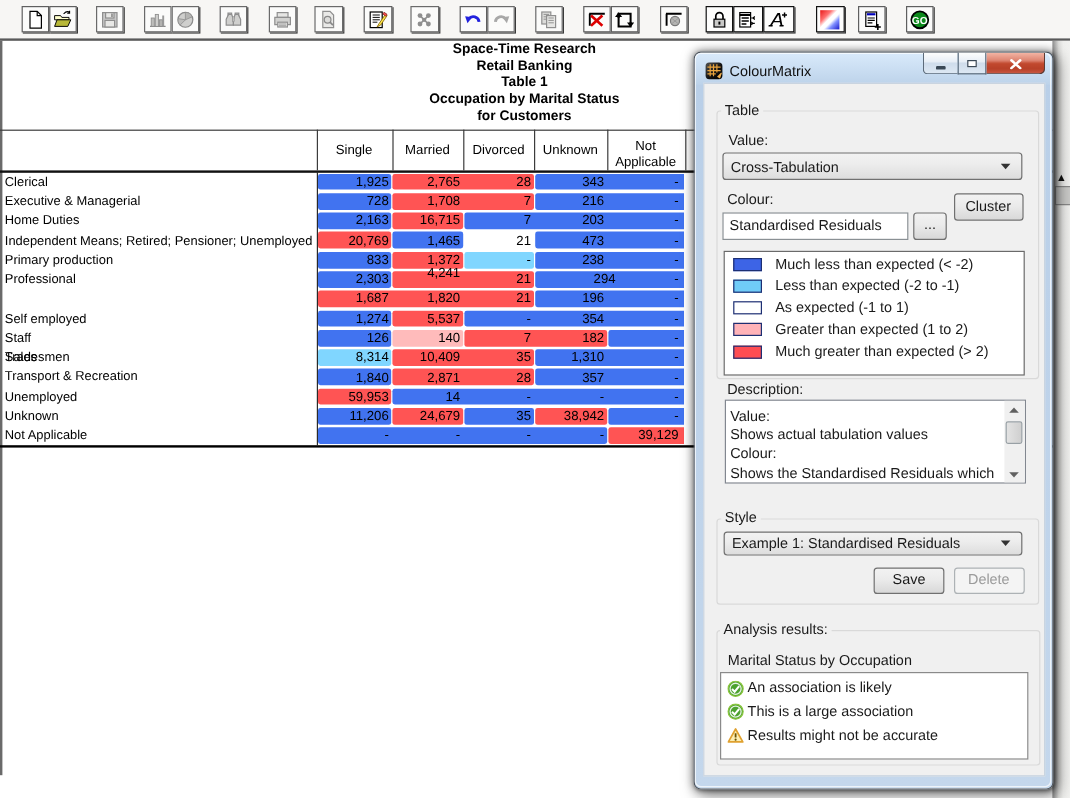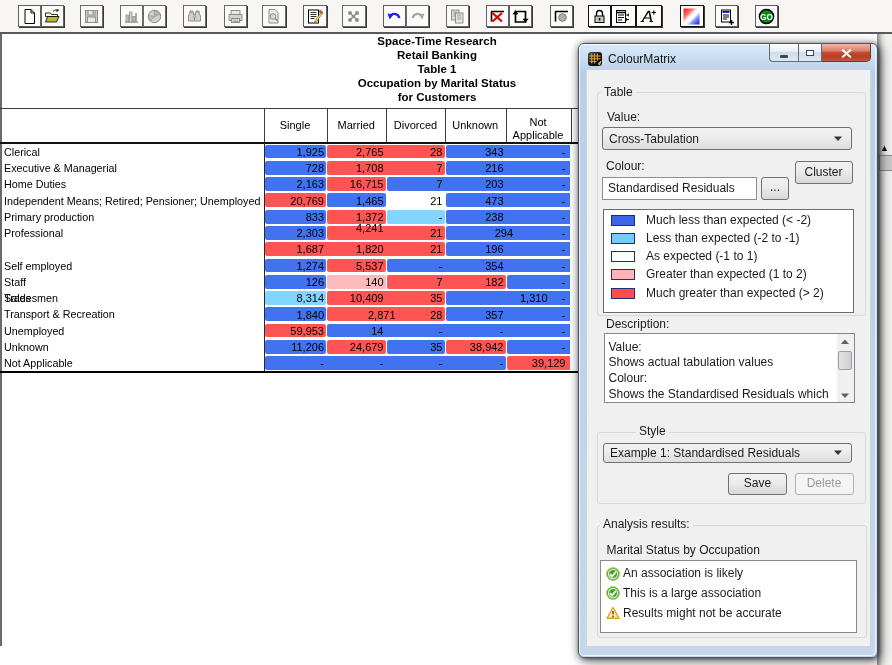--- a/index.html
+++ b/index.html
@@ -300,28 +300,28 @@
 <div class="ct" style="left:386.5px;top:276.0px;width:56.0px;">7</div>
 <div class="ct" style="left:445.5px;top:276.0px;width:58.0px;">182</div>
 <div class="ct" style="left:506.5px;top:276.0px;width:59.0px;">-</div>
 <div class="rl" style="top:292.1px;">Tradesmen</div>
 <div class="cell" style="left:265px;top:291.0px;width:61.0px;height:13.9px;background:#80d6ff;border-radius:2px;"></div>
 <div class="cell" style="left:327px;top:291.0px;width:117.5px;height:13.9px;background:#ff5454;border-radius:2px;"></div>
 <div class="cell" style="left:445.5px;top:291.0px;width:124.5px;height:13.9px;background:#4173f0;border-radius:2px 0 0 2px;"></div>
 <div class="ct" style="left:265px;top:292.2px;width:59.0px;">8,314</div>
 <div class="ct" style="left:327px;top:292.2px;width:56.5px;">10,409</div>
 <div class="ct" style="left:386.5px;top:292.2px;width:56.0px;">35</div>
-<div class="ct" style="left:445.5px;top:292.2px;width:58.0px;margin-left:44px;">1,310</div>
+<div class="ct" style="left:445.5px;top:292.2px;width:58.0px;">1,310</div>
 <div class="ct" style="left:506.5px;top:292.2px;width:59.0px;">-</div>
 <div class="rl" style="top:308.4px;">Transport &amp; Recreation</div>
 <div class="cell" style="left:265px;top:307.3px;width:61.0px;height:13.9px;background:#4173f0;border-radius:2px;"></div>
 <div class="cell" style="left:327px;top:307.3px;width:117.5px;height:13.9px;background:#ff5454;border-radius:2px;"></div>
 <div class="cell" style="left:445.5px;top:307.3px;width:124.5px;height:13.9px;background:#4173f0;border-radius:2px 0 0 2px;"></div>
 <div class="ct" style="left:265px;top:308.5px;width:59.0px;">1,840</div>
-<div class="ct" style="left:327px;top:308.5px;width:56.5px;margin-left:12px;">2,871</div>
+<div class="ct" style="left:327px;top:308.5px;width:56.5px;">2,871</div>
 <div class="ct" style="left:386.5px;top:308.5px;width:56.0px;">28</div>
 <div class="ct" style="left:445.5px;top:308.5px;width:58.0px;">357</div>
 <div class="ct" style="left:506.5px;top:308.5px;width:59.0px;">-</div>
 <div class="rl" style="top:324.7px;">Unemployed</div>
 <div class="cell" style="left:265px;top:323.6px;width:61.0px;height:13.9px;background:#ff5454;border-radius:2px;"></div>
 <div class="cell" style="left:327px;top:323.6px;width:243.0px;height:13.9px;background:#4173f0;border-radius:2px 0 0 2px;"></div>
 <div class="ct" style="left:265px;top:325px;width:59.0px;">59,953</div>
 <div class="ct" style="left:327px;top:324.8px;width:56.5px;">14</div>
 <div class="ct" style="left:386.5px;top:324.8px;width:56.0px;">-</div>
 <div class="ct" style="left:445.5px;top:324.8px;width:58.0px;">-</div>
@@ -402,21 +402,21 @@
 <div class="d12" style="left:608.5px;top:386.6px;">Shows the Standardised Residuals which</div>
 <div class="a" style="left:836.5px;top:334px;width:17px;height:67.5px;background:#f0f0f0;"></div>
 <svg class="a" style="left:840px;top:338px;" width="10" height="8">
     <path d="M1 6 L5 1.5 L9 6 z" fill="#606060"></path>
   </svg>
 <svg class="a" style="left:840px;top:392px;" width="10" height="8">
     <path d="M1 1.5 L5 6 L9 1.5 z" fill="#606060"></path>
   </svg>
 <div class="a" style="left:838px;top:351px;width:14px;height:19px;background:linear-gradient(90deg,#e3e3e3,#cfcfcf);border:1px solid #98a0a5;border-radius:2px;"></div>
 <div class="grp" style="left:597px;top:431.5px;width:269px;height:72.5px;"></div>
-<div class="grplbl" style="left:601px;top:425px;margin-left:35px;">Style</div>
+<div class="grplbl" style="left:601px;top:425px;">Style</div>
 <div class="combo" style="left:603px;top:442.5px;width:248.5px;height:20px;">
     <div class="txt">Example 1: Standardised Residuals</div>
   </div>
 <svg class="a" style="left:833px;top:449px;" width="10" height="8">
     <path d="M1 1.5 L5 6 L9 1.5 z" fill="#333"></path>
   </svg>
 <div class="btn" style="left:728px;top:473px;width:59px;height:21.5px;line-height:19.5px;">Save</div>
 <div class="btn" style="left:794.5px;top:473px;width:59px;height:21.5px;line-height:19.5px;border-color:#adb2b5;background:#f4f4f4;color:#9b9b9b;">Delete</div>
 <div class="grp" style="left:597px;top:524.5px;width:269.5px;height:113px;"></div>
 <div class="grplbl" style="left:600px;top:518px;">Analysis results:</div>

